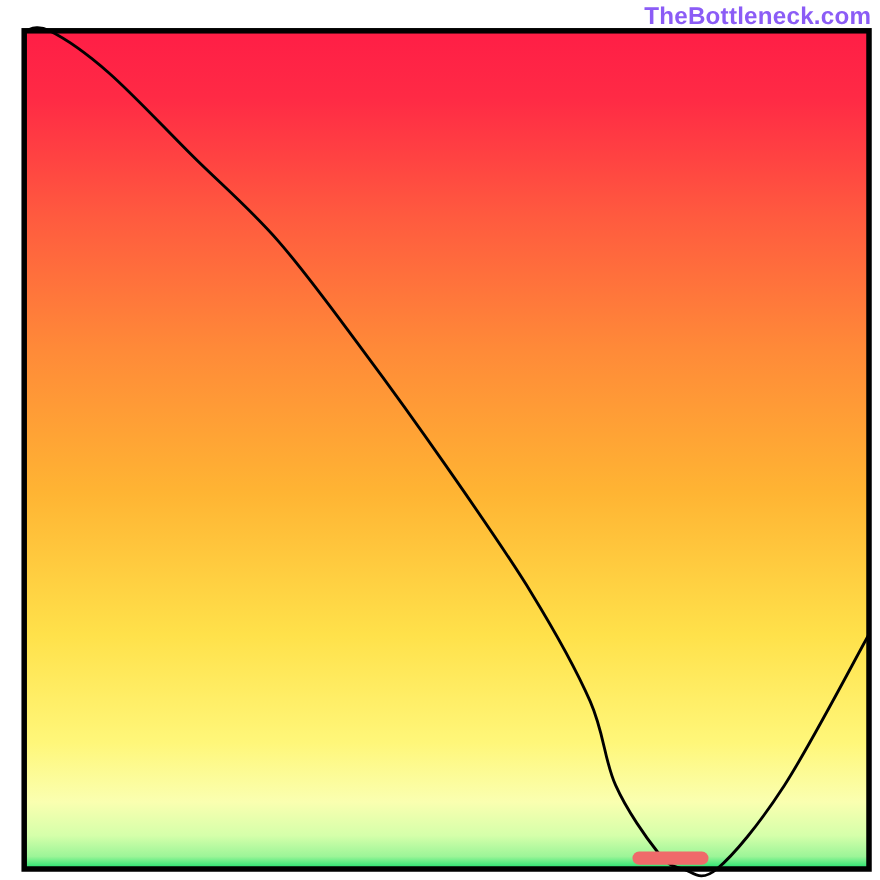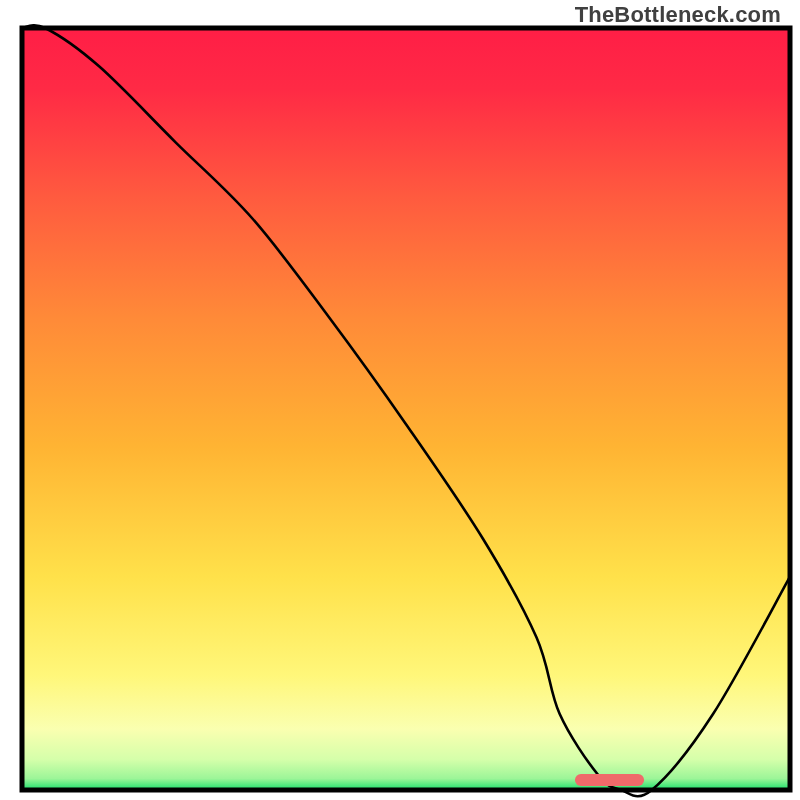--- a/index.html
+++ b/index.html
@@ -11,24 +11,24 @@
     font-family: Arial, Helvetica, sans-serif;
   }
   .container {
     position: relative;
     width: 800px;
     height: 800px;
   }
   .watermark {
     position: absolute;
     top: 2px;
-    right: 19px;
+    right: 8px;
     font-size: 22px;
     font-weight: bold;
-    color: #404040;
+    color: #8b5cf6;
     z-index: 5;
     letter-spacing: 0.2px;
   }
   svg {
     display: block;
   }
 </style>
 </head>
 <body>
 

